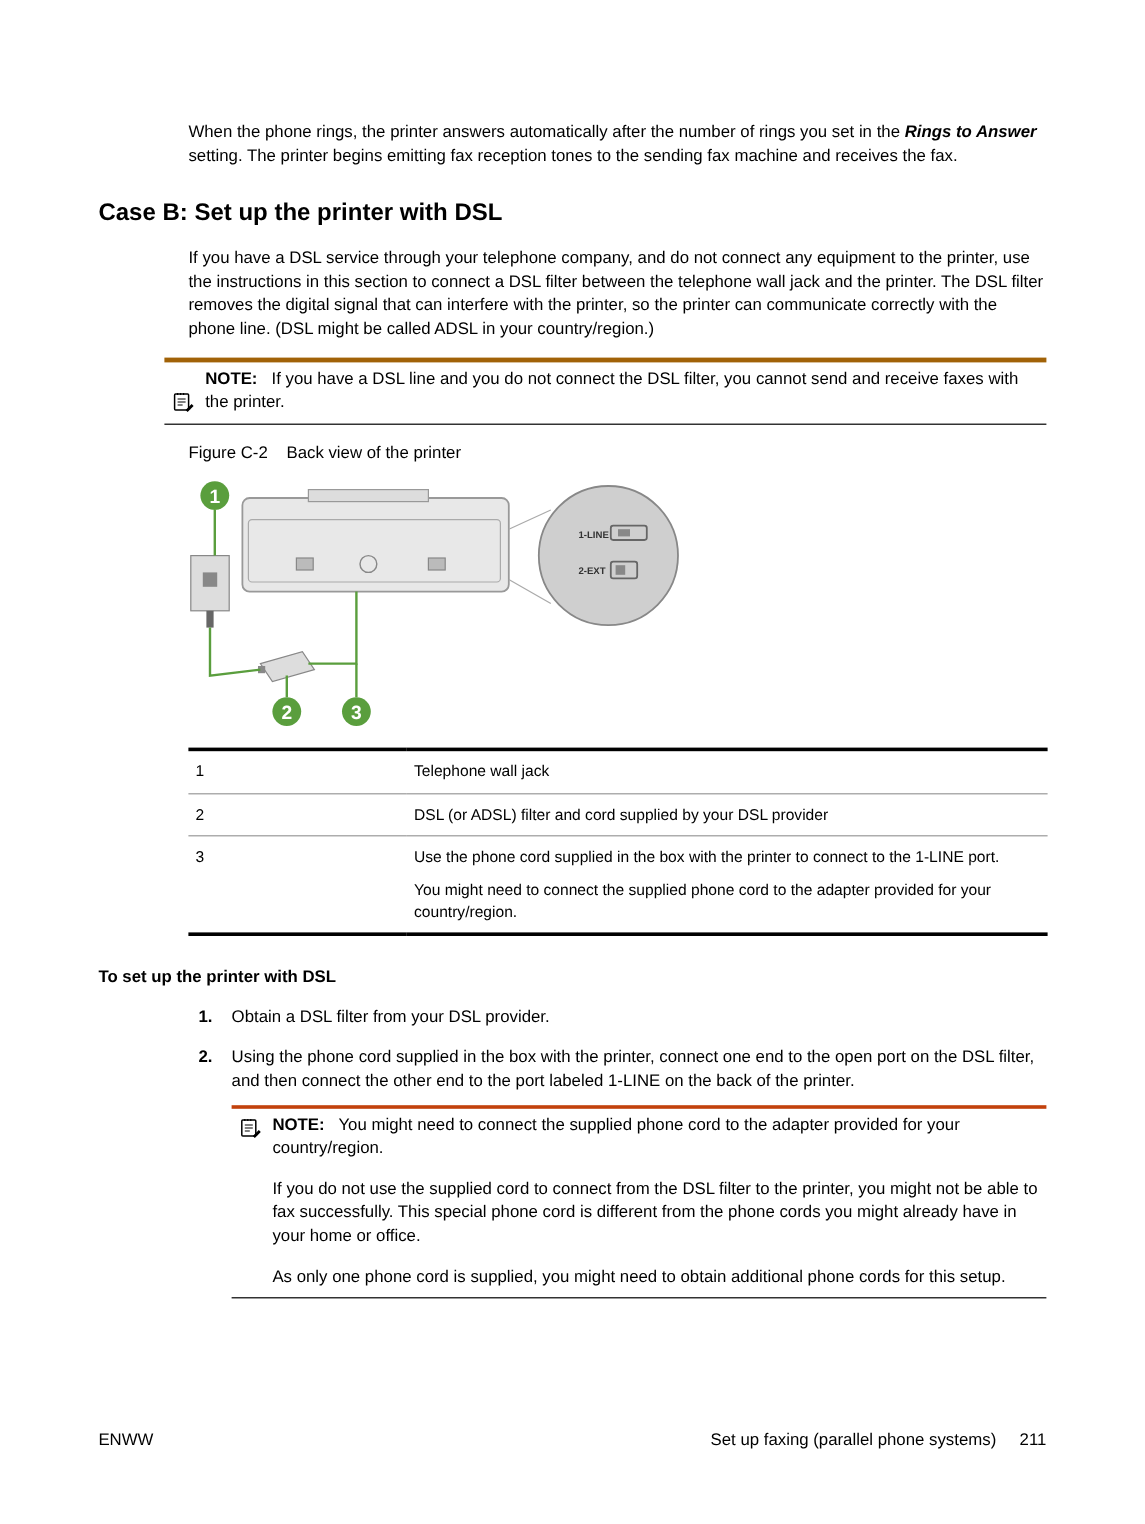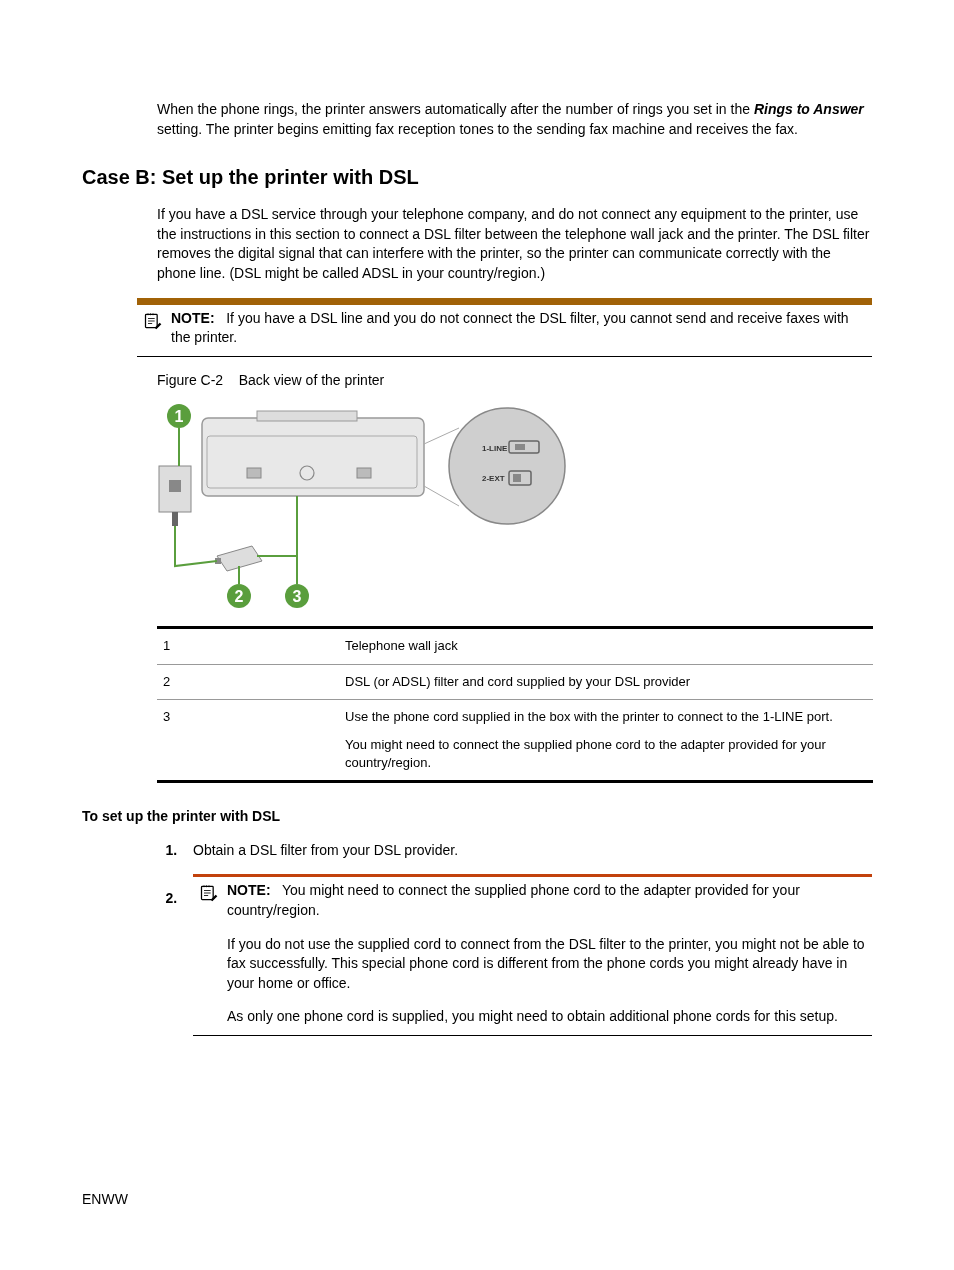--- a/index.html
+++ b/index.html
@@ -29,25 +29,25 @@
       font-size: 20px;
       font-weight: bold;
       margin: 6px 0 14px 0;
     }
     .body-text {
       margin-left: 75px;
       margin-bottom: 14px;
     }
     .note-box {
       margin-left: 55px;
-      border-top: 7px solid #a16207;
+      border-top: 4px solid #a16207;
       border-bottom: 1px solid #000;
       padding: 4px 6px 8px 6px;
       display: flex;
-      align-items: flex-start;
+      align-items: flex-end;
       gap: 8px;
       margin-bottom: 14px;
     }
     .note-icon {
       flex-shrink: 0;
       width: 20px;
       height: 20px;
       margin-top: 2px;
     }
     .note-content {
@@ -232,20 +232,21 @@
   </tbody>
     </table>
 
   <div class="sub-heading">To set up the printer with DSL</div>
 
   <ol class="steps">
     <li>
       <span>Obtain a DSL filter from your DSL provider.</span>
     </li>
     <li>
+      <span>Using the phone cord supplied in the box with the printer, connect one end to the open port on the DSL filter, and then connect the other end to the port labeled 1-LINE on the back of the printer.</span>
       <div class="nested-note">
         <span class="note-icon">
           <svg viewBox="0 0 24 24" width="20" height="20">
             <rect x="3" y="4" width="14" height="16" rx="1" fill="none" stroke="#000" stroke-width="1.5"></rect>
             <path d="M6 3 L6 5 M9 3 L9 5 M12 3 L12 5" stroke="#000" stroke-width="1.2"></path>
             <path d="M6 9 L14 9 M6 12 L14 12 M6 15 L11 15" stroke="#000" stroke-width="1"></path>
             <path d="M14 14 L20 20 M20 14 L22 16 L16 22 L14 20 Z" fill="#000"></path>
           </svg>
         </span>
         <div class="note-content">
@@ -256,13 +257,18 @@
           <div class="nested-text">As only one phone cord is supplied, you might need to obtain additional phone cords for this setup.</div>
         </div>
       </div>
     </li>
   </ol>
 
 </div>
 
 <div class="footer">
   <span>ENWW</span>
+  <span>
+    <span>Set up faxing (parallel phone systems)</span>
+    <span>&nbsp;&nbsp;&nbsp;</span>
+    <span>211</span>
+  </span>
 </div>
 
 </body></html>

